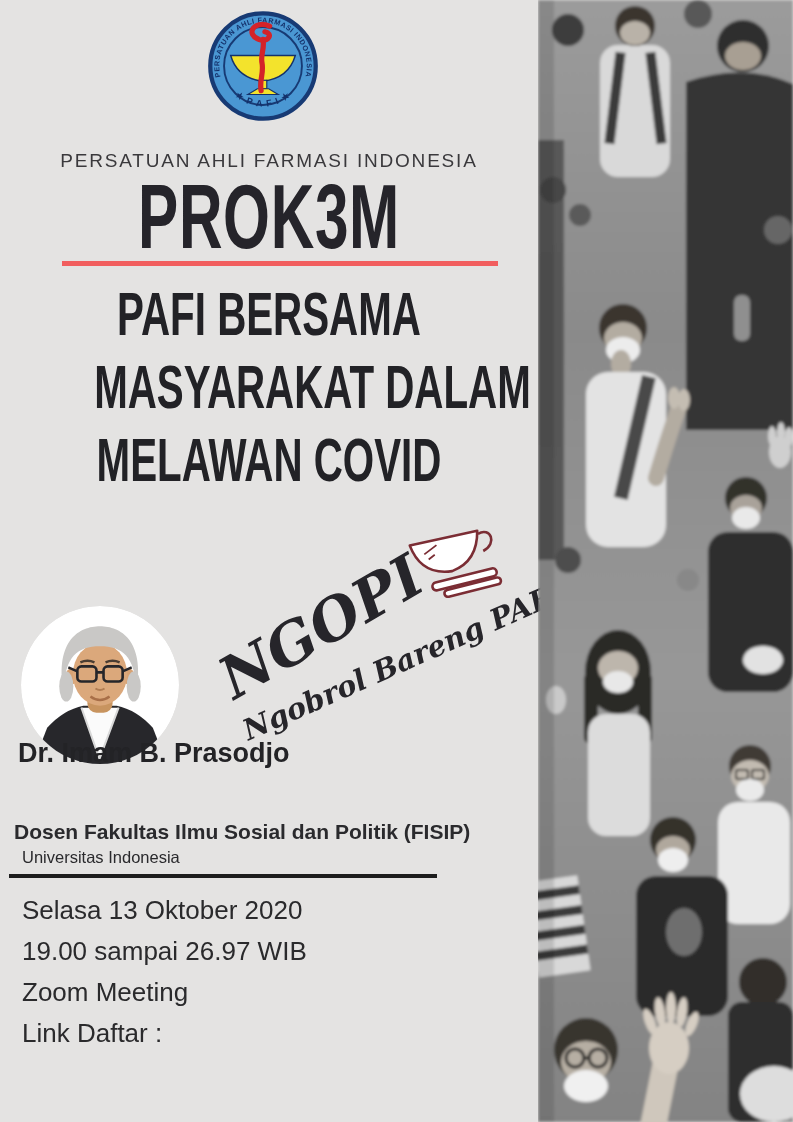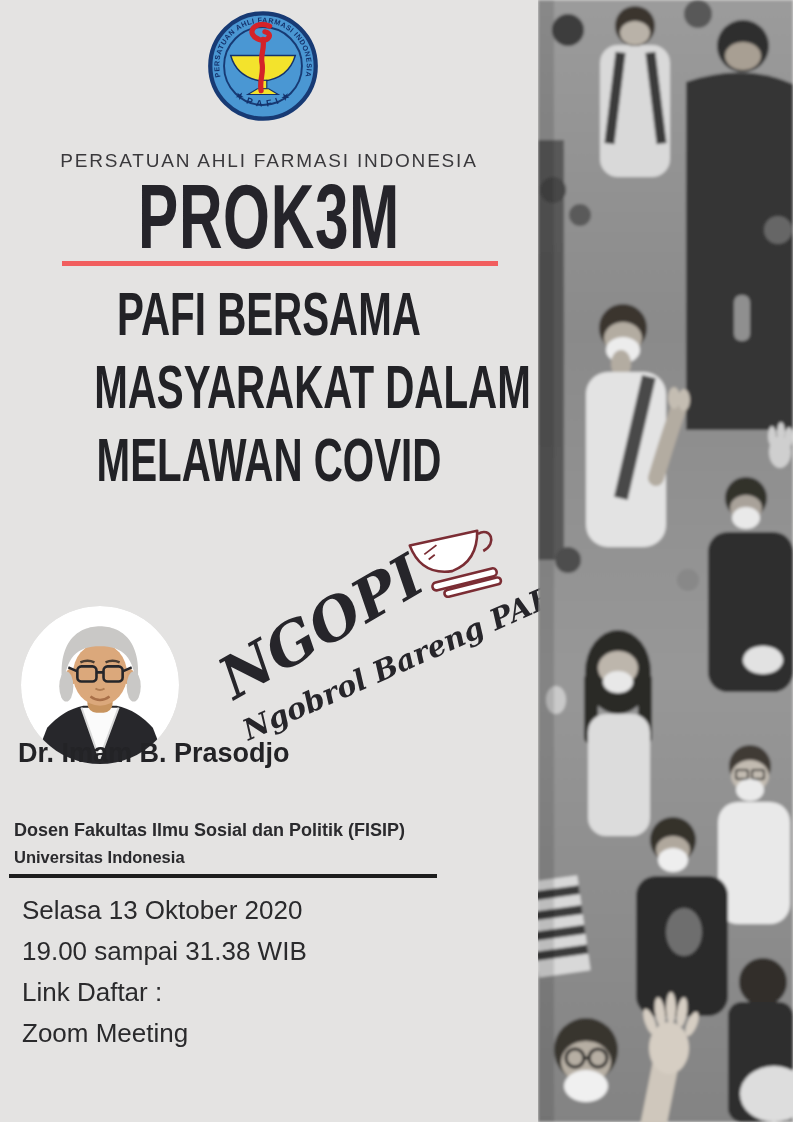--- a/index.html
+++ b/index.html
@@ -32,22 +32,22 @@
   }
   .tagline{
     position:absolute;left:231px;top:647px;width:308px;height:44px;
     transform:rotate(-24deg);text-align:center;line-height:44px;
     font-family:"DejaVu Serif","Liberation Serif",serif;font-style:italic;font-weight:bold;
     font-size:29px;color:#26252a;white-space:nowrap;
   }
   .cup{position:absolute;left:396px;top:508px;width:110px;height:102px;}
   .avatar{position:absolute;left:21px;top:606px;width:158px;height:158px;}
   .speaker-name{position:absolute;left:18px;top:738px;font-size:27px;font-weight:bold;color:#232326;white-space:nowrap;}
-  .speaker-role1{position:absolute;left:14px;top:820px;font-size:18px;font-weight:bold;color:#2a2a2d;white-space:nowrap;}
-  .speaker-role2{position:absolute;left:14px;top:848px;font-size:16.5px;font-weight:bold;color:#2a2a2d;white-space:nowrap;}
+  .speaker-role1{position:absolute;left:14px;top:820px;font-size:21px;font-weight:bold;color:#2a2a2d;white-space:nowrap;}
+  .speaker-role2{position:absolute;left:22px;top:848px;font-size:16.5px;font-weight:normal;color:#2a2a2d;white-space:nowrap;}
   .divider{position:absolute;left:9px;top:874px;width:428px;height:4px;background:#1d1d1d;}
   .event{position:absolute;left:22px;top:890px;width:500px;}
   .event div{font-size:26px;font-weight:normal;color:#2a2a2c;line-height:41px;white-space:nowrap;}
 </style>
 </head>
 <body>
 
 <div class="poster">
 
   <div class="logo">
@@ -127,23 +127,23 @@
     </svg>
   </div>
 
   <div class="speaker-name">Dr. Imam B. Prasodjo</div>
   <div class="speaker-role1">Dosen Fakultas Ilmu Sosial dan Politik (FISIP)</div>
   <div class="speaker-role2">Universitas Indonesia</div>
   <div class="divider"></div>
 
   <div class="event">
     <div>Selasa 13 Oktober 2020</div>
-    <div>19.00 sampai 31.38 WIB</div>
+    <div>19.00 sampai 26.97 WIB</div>
+    <div>Zoom Meeting</div>
     <div>Link Daftar :</div>
-    <div>Zoom Meeting</div>
   </div>
 
   <div class="photo-panel">
     <svg viewBox="0 0 255 1122" width="255" height="1122" preserveAspectRatio="none">
       <defs>
         <filter id="soft" x="-5%" y="-5%" width="110%" height="110%">
             <feGaussianBlur stdDeviation="1.5"></feGaussianBlur>
           </filter>
         <linearGradient id="cbg" x1="0" y1="0" x2="0" y2="1">
           <stop offset="0" stop-color="#9b9b9b"></stop>

